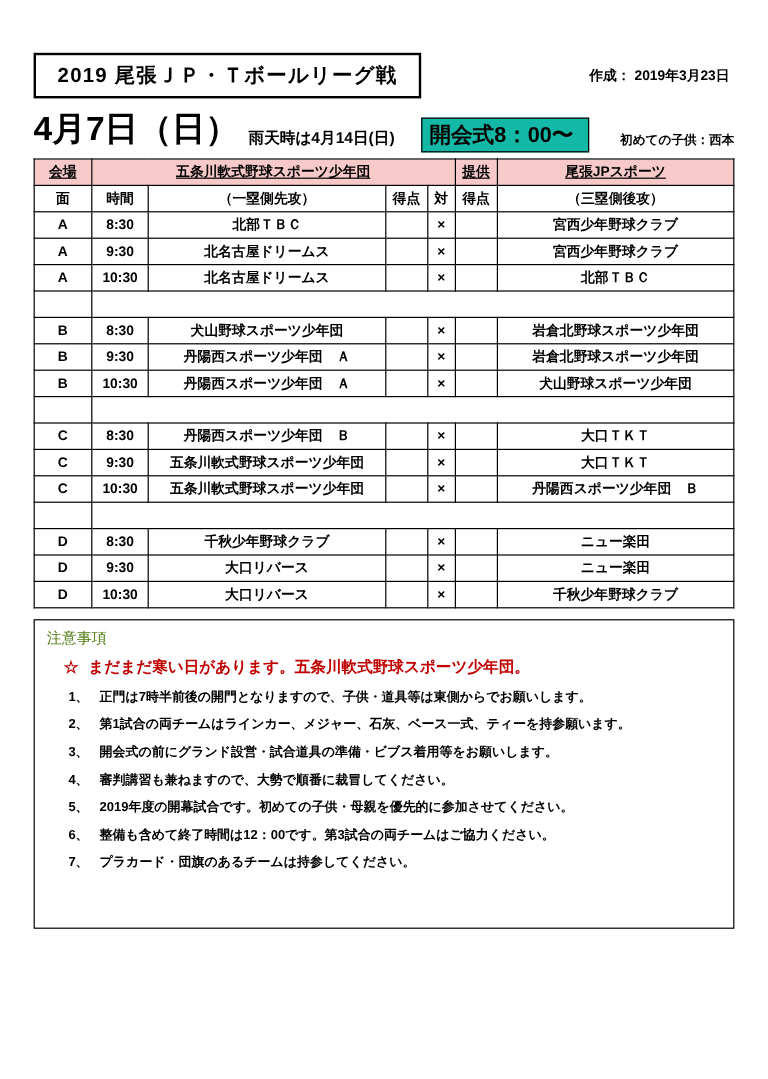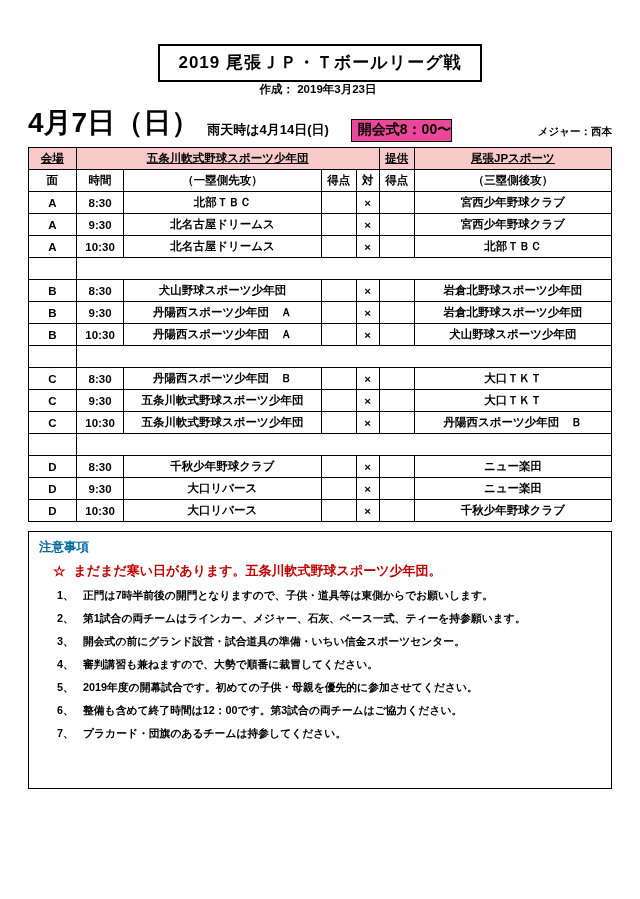--- a/index.html
+++ b/index.html
@@ -20,21 +20,20 @@
     height: 899px;
     box-sizing: border-box;
     padding: 44px 28px 0 28px;
   }
 
   
   .header-row {
     display: flex;
     align-items: center;
     justify-content: space-between;
-    flex-direction: column;
   }
   .title-box {
     border: 2px solid #000;
     background: #fff;
     padding: 5px 18px 6px 18px;
     font-size: 17px;
     font-weight: bold;
     letter-spacing: 1px;
     white-space: nowrap;
   }
@@ -61,24 +60,24 @@
     font-size: 13px;
     font-weight: bold;
     margin-left: 8px;
     padding-bottom: 3px;
     white-space: nowrap;
   }
   .ceremony {
     margin-left: 22px;
     padding-bottom: 2px;
     border: 1.5px solid #000;
-    background: #ec4899;
-    font-size: 14px;
-    font-weight: bold;
-    padding: 1px 0 2px 6px;
+    background: #14b8a6;
+    font-size: 18px;
+    font-weight: bold;
+    padding: 1px 12px 2px 6px;
     white-space: nowrap;
   }
   .staff {
     margin-left: auto;
     font-size: 10.5px;
     font-weight: bold;
     padding-bottom: 3px;
     white-space: nowrap;
   }
 
@@ -118,23 +117,23 @@
 
   
   .notes {
     margin-top: 9px;
     border: 1px solid #000;
     padding: 7px 10px 12px 10px;
     height: 258px;
     box-sizing: border-box;
   }
   .notes-title {
-    color: #0369a1;
+    color: #4d7c0f;
     font-size: 12.5px;
-    font-weight: bold;
+    font-weight: normal;
     margin-bottom: 6px;
   }
   .notes-star {
     color: #c00000;
     font-size: 13px;
     font-weight: bold;
     margin: 0 0 9px 14px;
     display: flex;
     align-items: center;
   }
@@ -160,21 +159,21 @@
 
   <div class="header-row">
     <div class="title-box">2019  尾張ＪＰ・Ｔボールリーグ戦</div>
     <div class="made-by">作成： 2019年3月23日</div>
   </div>
 
   <div class="subheader-row">
     <div class="date-big">4月7日（日）</div>
     <div class="rain-note">雨天時は4月14日(日)</div>
     <div class="ceremony">開会式8：00〜</div>
-    <div class="staff">メジャー：西本</div>
+    <div class="staff">初めての子供：西本</div>
   </div>
 
   <table class="sched">
     <colgroup>
       <col class="c-venue">
         <col class="c-time">
         <col class="c-team">
       <col class="c-score">
         <col class="c-vs">
         <col class="c-score">
@@ -331,21 +330,21 @@
         <div class="note-item">
           <span class="note-num">1、</span>
           <span>正門は7時半前後の開門となりますので、子供・道具等は東側からでお願いします。</span>
         </div>
         <div class="note-item">
           <span class="note-num">2、</span>
           <span>第1試合の両チームはラインカー、メジャー、石灰、ベース一式、ティーを持参願います。</span>
         </div>
         <div class="note-item">
           <span class="note-num">3、</span>
-          <span>開会式の前にグランド設営・試合道具の準備・いちい信金スポーツセンター。</span>
+          <span>開会式の前にグランド設営・試合道具の準備・ビブス着用等をお願いします。</span>
         </div>
         <div class="note-item">
           <span class="note-num">4、</span>
           <span>審判講習も兼ねますので、大勢で順番に裁冒してください。</span>
         </div>
         <div class="note-item">
           <span class="note-num">5、</span>
           <span>2019年度の開幕試合です。初めての子供・母親を優先的に参加させてください。</span>
         </div>
         <div class="note-item">

